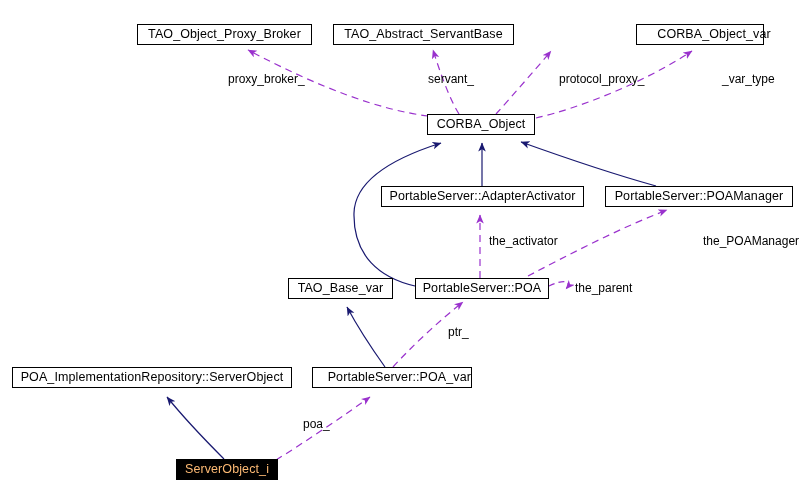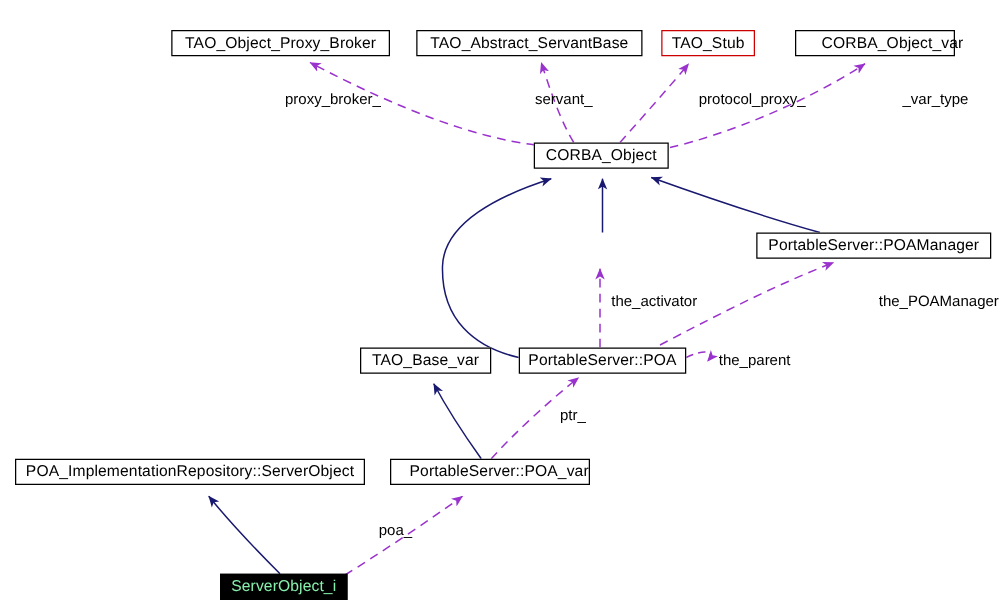--- a/index.html
+++ b/index.html
@@ -38,21 +38,21 @@
     align-items: center;
     justify-content: center;
     letter-spacing: 0.1px;
   }
   .node.red-border {
     border-color: #cc0000;
   }
   .node.focus-node {
     background: #000000;
     border-color: #000000;
-    color: #86efac;
+    color: #fdba74;
   }
   .edge-label {
     position: absolute;
     font-size: 12px;
     color: #000000;
     white-space: nowrap;
     line-height: 1;
     background: transparent;
   }
 </style>
@@ -120,32 +120,32 @@
   </svg>
 
   <div class="node" style="left:137px; top:14px; width:175px; height:21px;">
     <span>TAO_Object_Proxy_Broker</span>
   </div>
 
   <div class="node" style="left:333px; top:14px; width:181px; height:21px;">
     <span>TAO_Abstract_ServantBase</span>
   </div>
 
-  <div class="node red-border" style="left:529px; top:14px; width:75px; height:21px;">
-    <span>TAO_Stub</span>
-  </div>
 
   <div class="node" style="left:636px; top:14px; width:128px; height:21px;padding-left:28px;">
     <span>CORBA_Object_var</span>
   </div>
 
   <div class="node" style="left:427px; top:104px; width:108px; height:21px;">
     <span>CORBA_Object</span>
   </div>
 
+  <div class="node" style="left:381px; top:176px; width:203px; height:21px;">
+    <span>PortableServer::AdapterActivator</span>
+  </div>
 
   <div class="node" style="left:605px; top:176px; width:188px; height:21px;">
     <span>PortableServer::POAManager</span>
   </div>
 
   <div class="node" style="left:415px; top:268px; width:134px; height:21px;">
     <span>PortableServer::POA</span>
   </div>
 
   <div class="node" style="left:288px; top:268px; width:105px; height:21px;">

